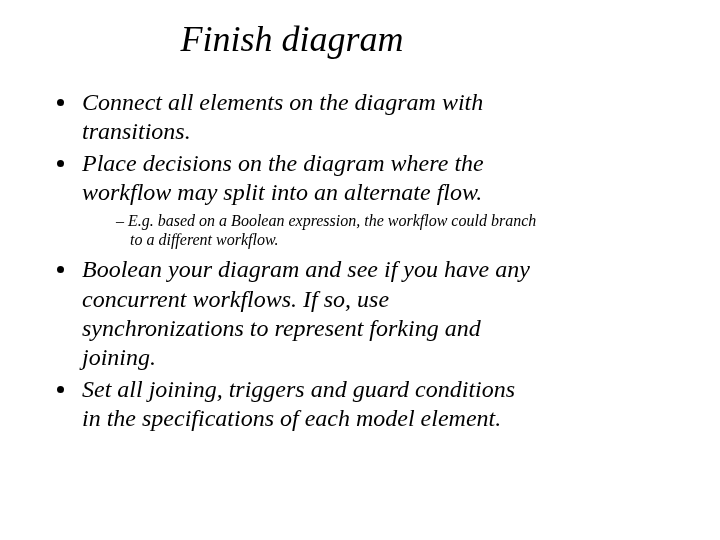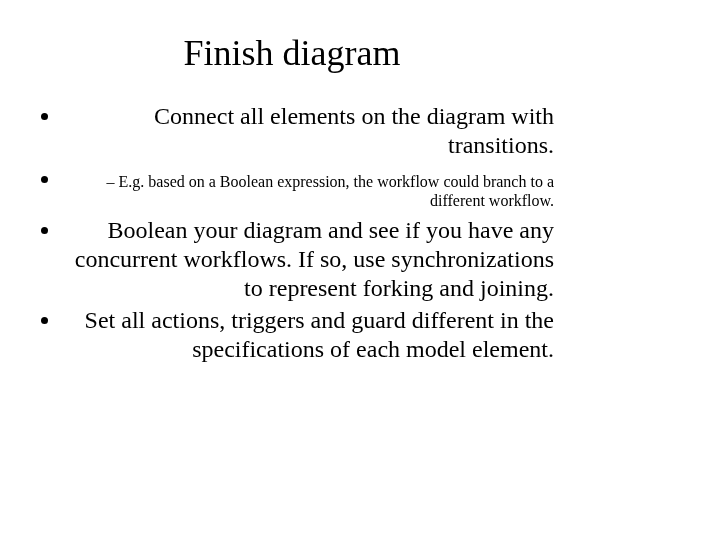--- a/index.html
+++ b/index.html
@@ -8,35 +8,35 @@
     width: 720px;
     height: 540px;
     background: #fff;
     font-family: "Times New Roman", Times, serif;
     color: #000;
   }
   .slide {
     box-sizing: border-box;
     width: 584px;
     height: 540px;
-    padding: 32px 30px 0 30px;
+    padding: 18px 30px 0 30px;
+    font-style: italic;
   }
   .title {
     text-align: center;
     font-size: 36px;
     margin: 0 0 28px 0;
     font-weight: normal;
   }
   ul.level1 {
     list-style-type: disc;
-    margin: 0;
+    margin: 16px;
     padding-left: 32px;
     font-size: 24px;
     line-height: 1.22;
-    text-align: right;
   }
   ul.level1 > li {
     margin-bottom: 2px;
     padding-left: 4px;
   }
   ul.level2 {
     list-style: none;
     margin: 4px 0 6px 0;
     padding-left: 34px;
     font-size: 16px;
@@ -51,20 +51,21 @@
   }
 </style>
 </head>
 <body>
 
 <div class="slide">
   <h1 class="title">Finish diagram</h1>
   <ul class="level1">
     <li>Connect all elements on the diagram with transitions.</li>
     <li>
+      <span>Place decisions on the diagram where the workflow may split into an alternate flow.</span>
       <ul class="level2">
         <li>E.g. based on a Boolean expression, the workflow could branch to a different workflow.</li>
       </ul>
     </li>
     <li>Boolean your diagram and see if you have any concurrent workflows.  If so, use synchronizations to represent forking and joining.</li>
-    <li>Set all actions, triggers and guard different in the specifications of each model element.</li>
+    <li>Set all joining, triggers and guard conditions in the specifications of each model element.</li>
   </ul>
 </div>
 
 </body></html>

